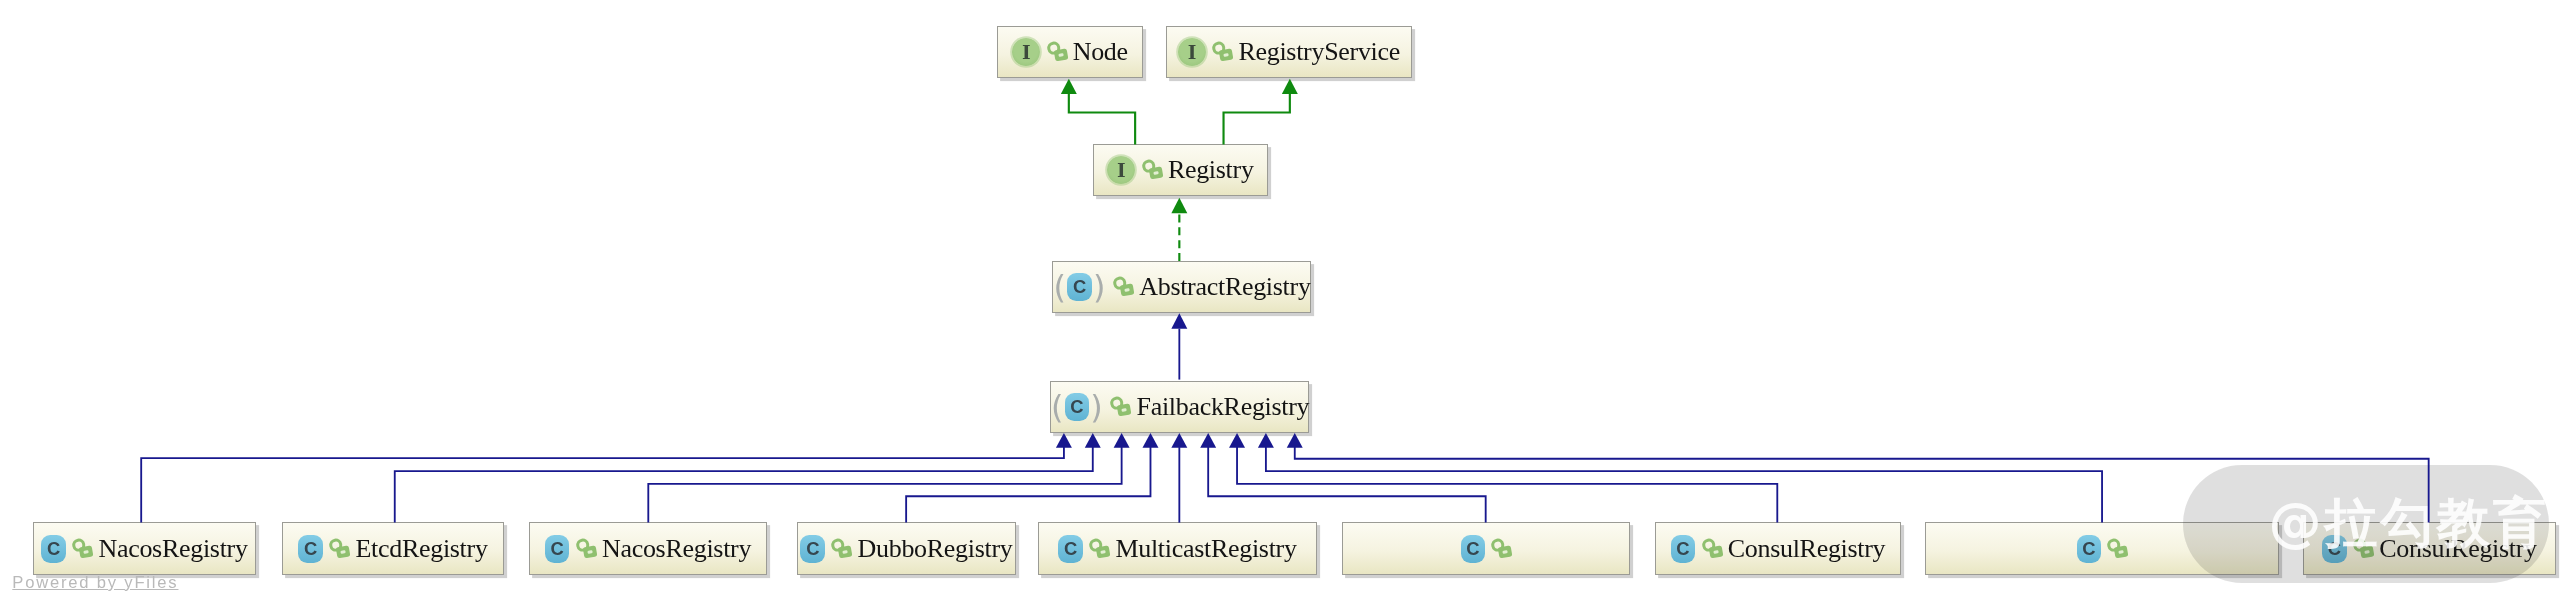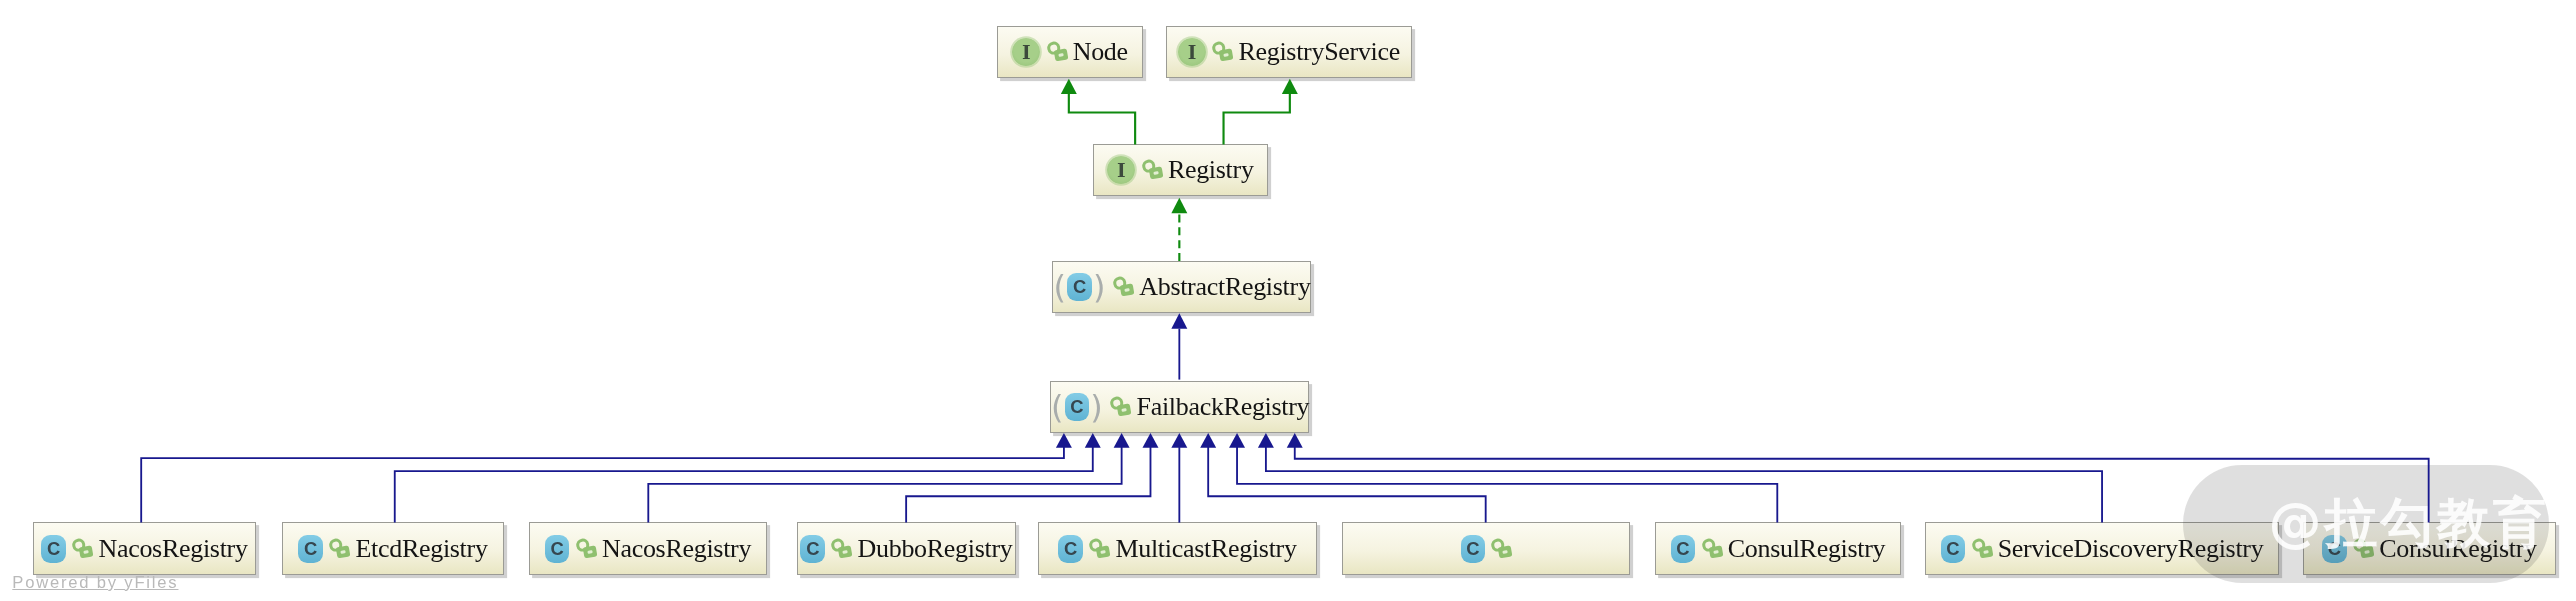--- a/index.html
+++ b/index.html
@@ -265,21 +265,20 @@
     <span class="label">ConsulRegistry</span>
   </div>
 
   <div class="uml-node" style="left:1925px;top:522px;width:354px;height:53px;">
     <span class="badge cls-badge">
         <i>C</i>
       </span>
     <span class="lock">
         <i class="keyhole"></i>
       </span>
-    <span class="label">ServiceDiscoveryRegistry</span>
   </div>
 
   <div class="uml-node" style="left:2303px;top:522px;width:253px;height:53px;">
     <span class="badge cls-badge">
         <i>C</i>
       </span>
     <span class="lock">
         <i class="keyhole"></i>
       </span>
     <span class="label">ConsulRegistry</span>

